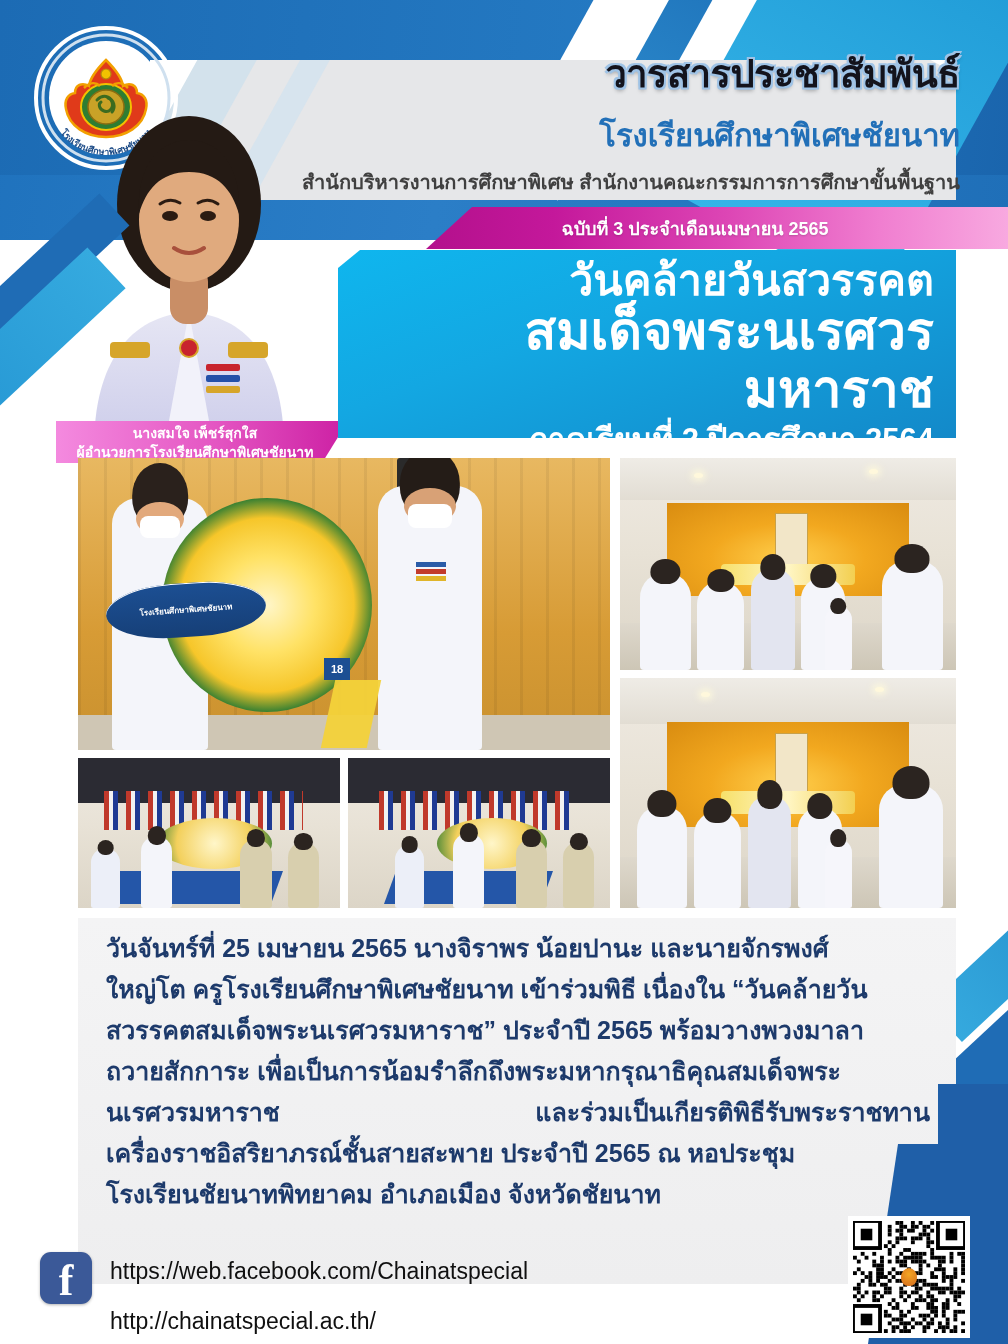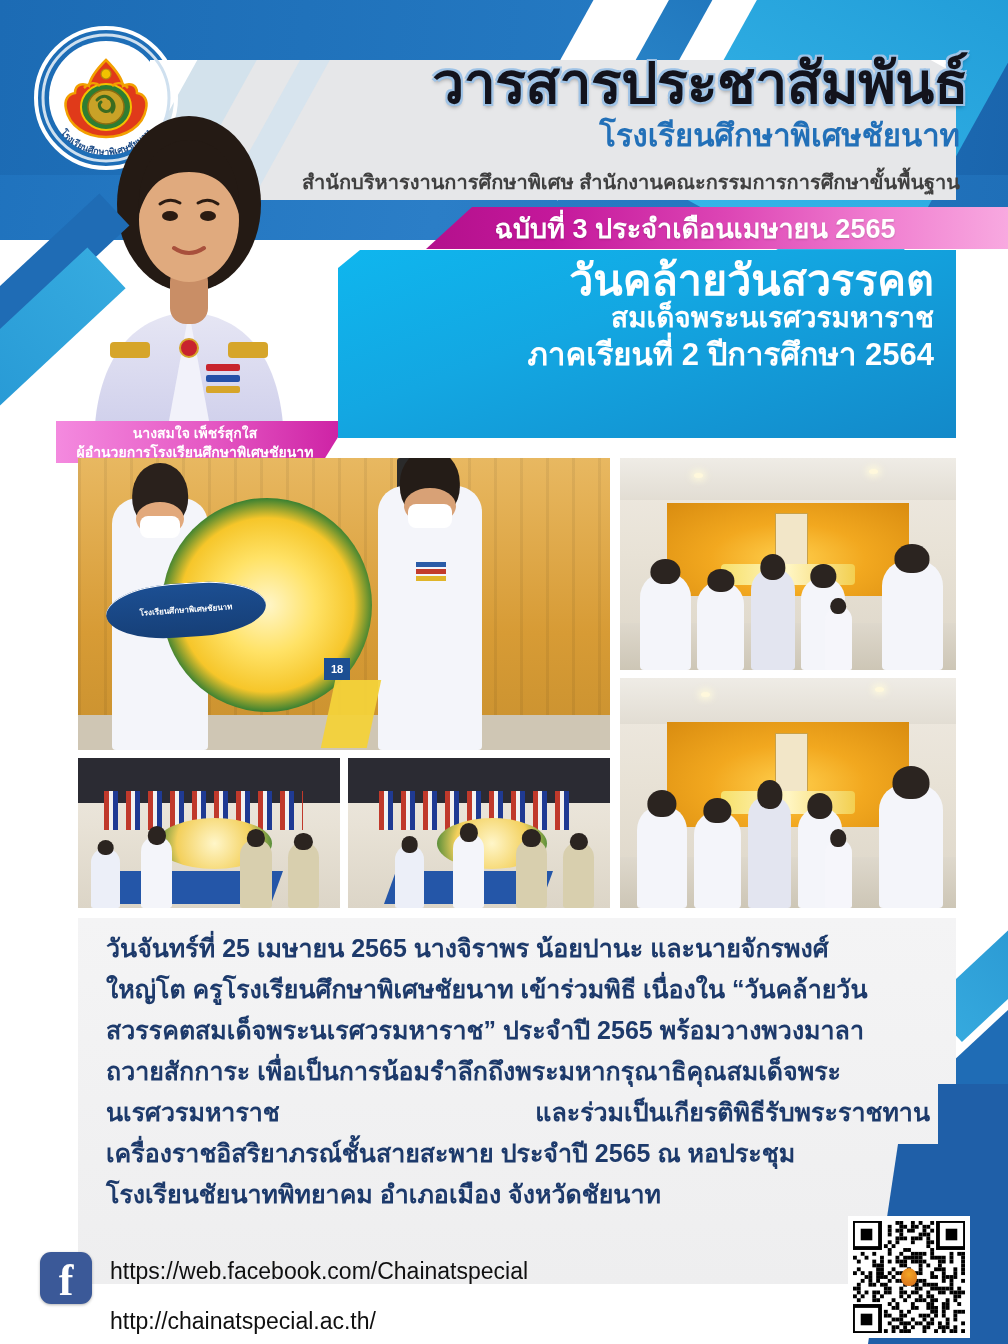--- a/index.html
+++ b/index.html
@@ -42,22 +42,22 @@
   .head-panel .cut-tl{
     position:absolute;left:-40px;top:-90px;width:120px;height:150px;
     background:#ffffff;transform:rotate(29deg);transform-origin:top left;
   }
   .head-panel .cut-tr{
     position:absolute;right:-150px;top:-40px;width:300px;height:120px;
     background:#ffffff;transform:rotate(29deg);transform-origin:top right;
   }
 
   .main-title{
-    position:absolute;left:368px;top:55px;width:600px;text-align:right;
-    font-size:57px;font-weight:bold;line-height:1.0;
+    position:absolute;left:360px;top:55px;width:600px;text-align:right;
+    font-size:38px;font-weight:bold;line-height:1.0;
     color:#13131c;letter-spacing:-.5px;
     text-shadow:-2px -2px 0 #9fc3e6, 2px -2px 0 #9fc3e6, -2px 2px 0 #9fc3e6,
                 2px 2px 0 #9fc3e6, 0 3px 4px rgba(0,0,0,.35);
   }
   .sub-title{
     position:absolute;left:360px;top:120px;width:600px;text-align:right;
     font-size:31px;font-weight:bold;color:#2270b8;line-height:1.05;
   }
   .dept-line{
     position:absolute;left:190px;top:166px;width:770px;text-align:right;
@@ -65,33 +65,33 @@
   }
 
   
   .issue-ribbon{
     position:absolute;left:426px;top:207px;width:582px;height:42px;
     background:linear-gradient(90deg,#b3108c 0%,#c4189b 22%,#dd46b5 52%,#f07ed0 78%,#f8a9e0 100%);
     clip-path:polygon(46px 0,100% 0,100% 100%,0 100%);
     display:flex;align-items:center;justify-content:center;
   }
   .issue-ribbon span{
-    color:#fff;font-size:27px;font-weight:bold;padding-right:44px;
+    color:#fff;font-size:18px;font-weight:bold;padding-right:44px;
     text-shadow:0 1px 2px rgba(0,0,0,.18);
   }
 
   
   .event-banner{
     position:absolute;left:338px;top:250px;width:618px;height:188px;
     background:linear-gradient(160deg,#0fb6ee 0%,#13a7e2 40%,#1389c9 100%);
     clip-path:polygon(22px 0,100% 0,100% 100%,0 100%,0 18px);
     padding:6px 22px 8px 22px;text-align:right;
   }
   .ev-l1{font-size:43px;font-weight:bold;color:#fff;line-height:1.12;}
-  .ev-l2{font-size:28px;font-weight:bold;color:#fff;line-height:1.12;margin-top:-2px;}
+  .ev-l2{font-size:52px;font-weight:bold;color:#fff;line-height:1.12;margin-top:-2px;}
   .ev-l3{font-size:31px;font-weight:bold;color:#fff;line-height:1.2;margin-top:2px;}
 
   
   .dir-photo{
     position:absolute;left:86px;top:96px;width:206px;height:352px;
     overflow:hidden;
   }
   .dir-caption{
     position:absolute;left:56px;top:421px;width:292px;height:42px;
     background:linear-gradient(90deg,#f48adf 0%,#e455c2 55%,#cc1fa3 100%);

